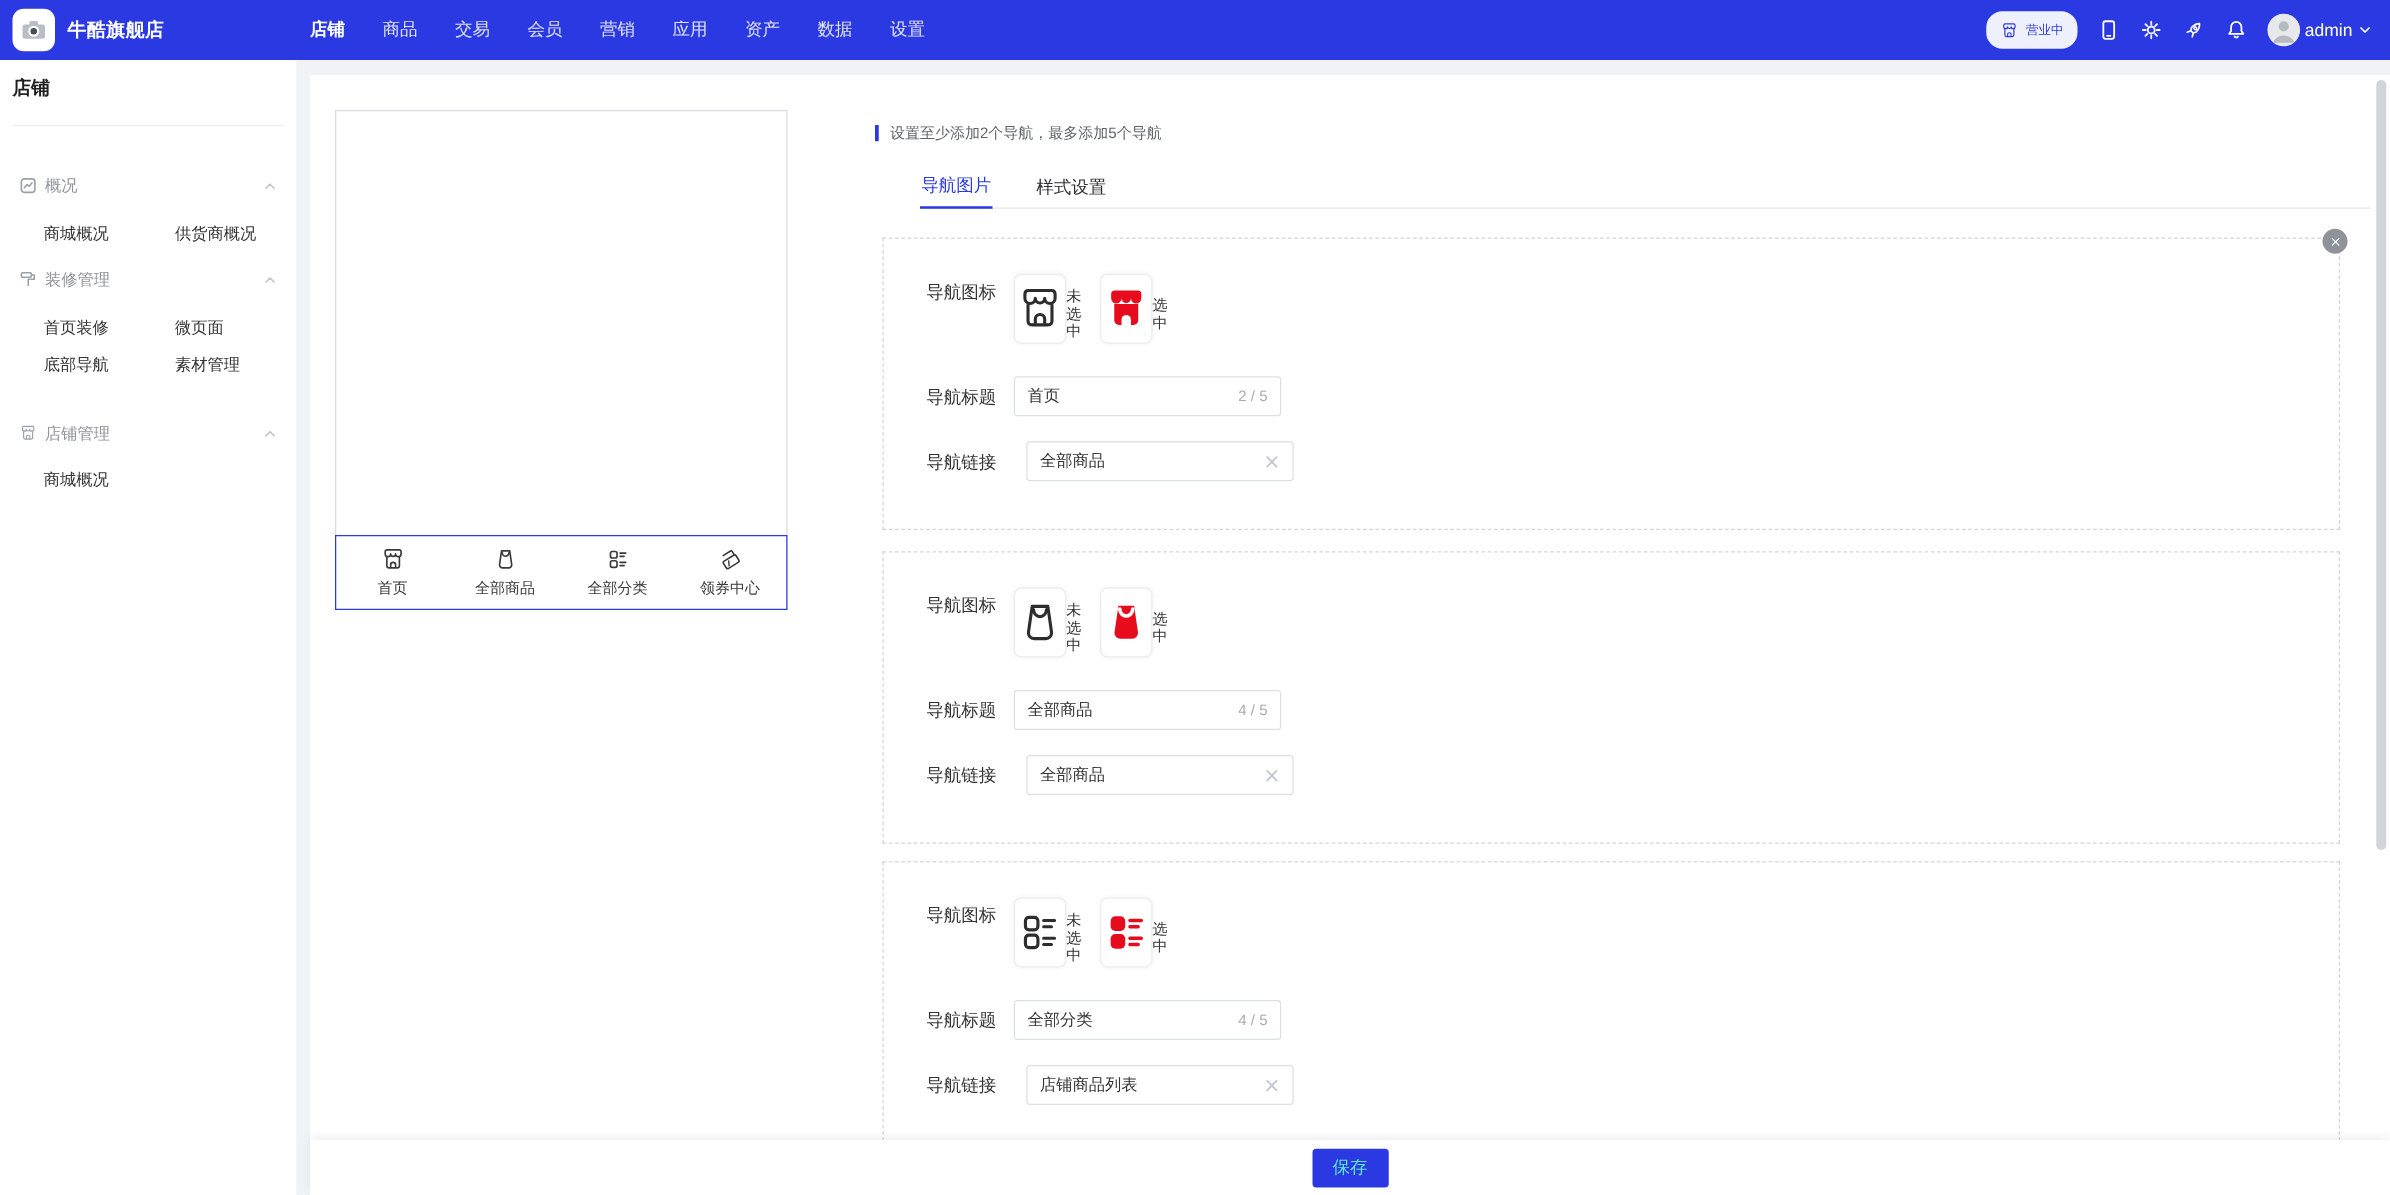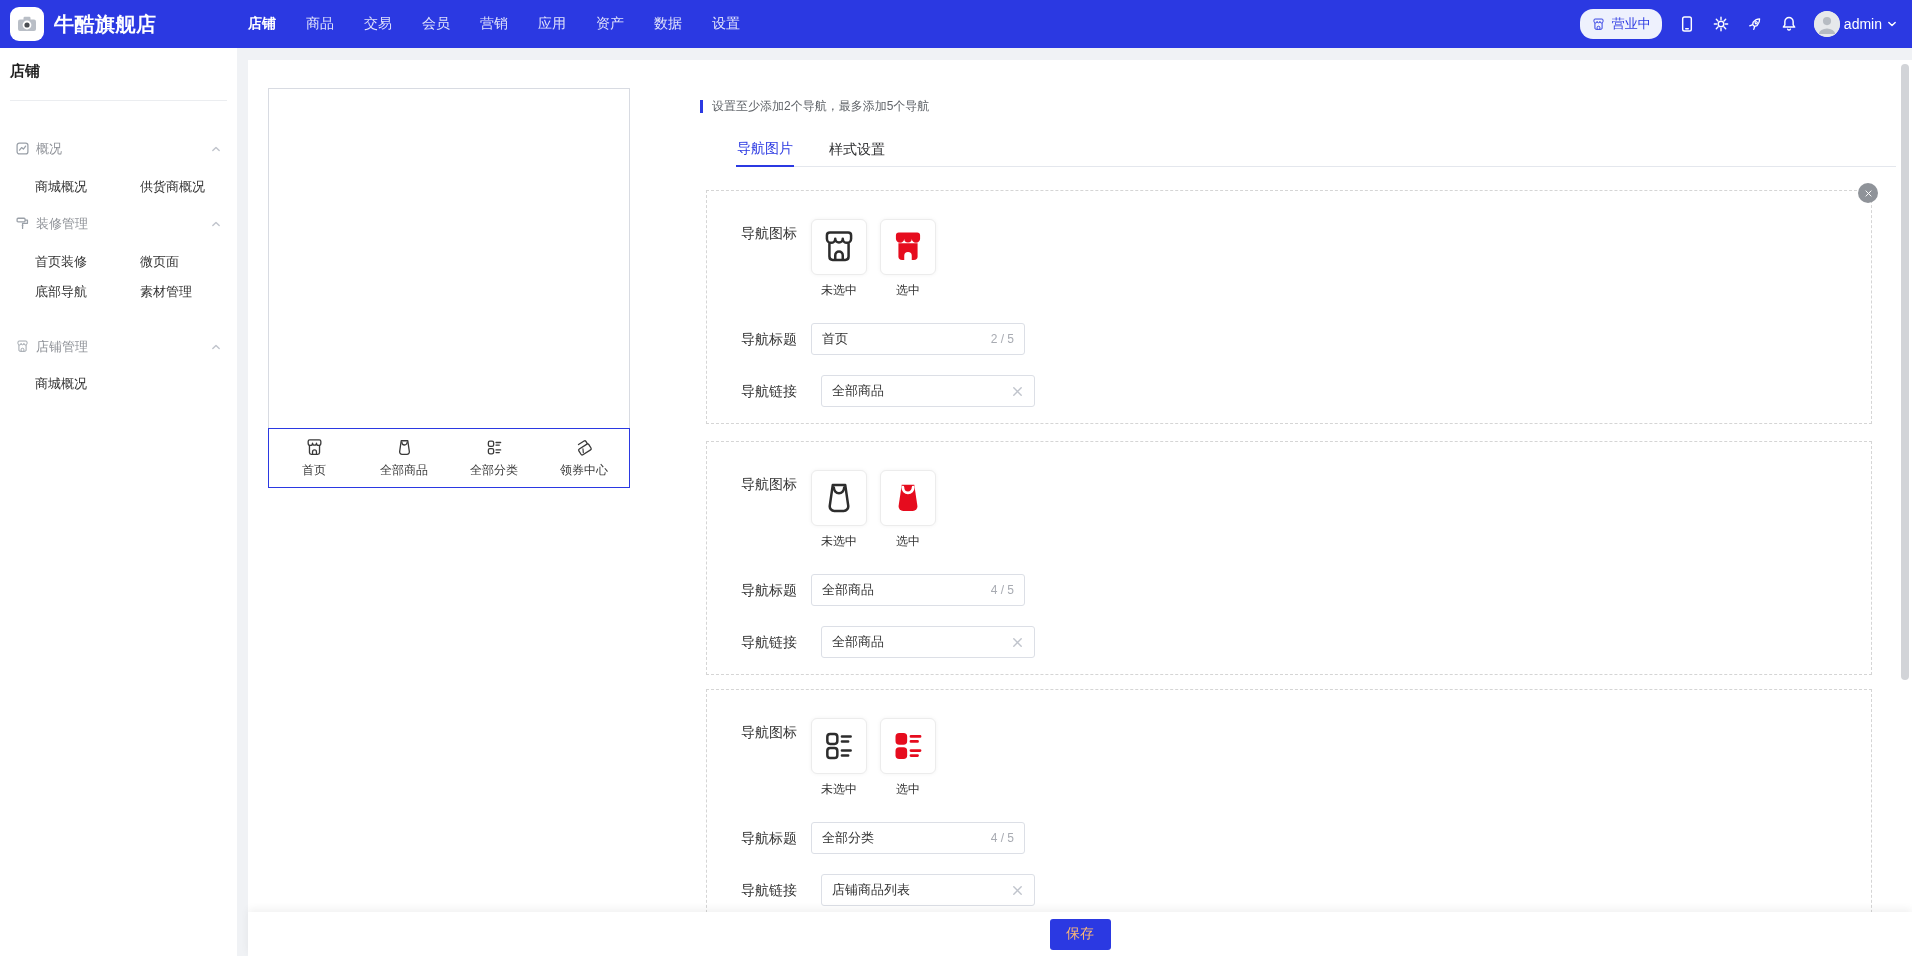--- a/index.html
+++ b/index.html
@@ -15,28 +15,28 @@
     font-family:"Liberation Sans","DejaVu Sans",sans-serif;
   }
   svg{display:block;}
   .defs{position:absolute;width:0;height:0;overflow:hidden;}
 
   
   .topbar{position:absolute;left:0;top:0;right:0;height:48px;background:var(--topbar);color:#fff;}
   .logo-box{position:absolute;left:10px;top:7px;width:34px;height:34px;border-radius:9px;background:#fff;
     display:flex;align-items:center;justify-content:center;}
   .store-name{position:absolute;left:54px;top:0;height:48px;display:flex;align-items:center;
-    font-size:20px;font-weight:bold;letter-spacing:.5px;}
+    font-size:15px;font-weight:bold;letter-spacing:.5px;}
   .topnav{position:absolute;left:248px;top:0;height:48px;display:flex;align-items:center;gap:30px;
     font-size:14px;list-style:none;margin:0;padding:0;}
   .topnav .tn{color:rgba(255,255,255,.86);cursor:pointer;white-space:nowrap;}
   .topnav .tn.active{color:#fff;font-weight:bold;}
   .topbar-right{position:absolute;right:14px;top:0;height:48px;display:flex;align-items:center;gap:16px;}
   .status-pill{height:26px;border-radius:13px;background:#eef1fd;color:var(--accent);
-    display:flex;align-items:center;gap:6px;padding:15px 11px;font-size:13px;cursor:pointer;}
+    display:flex;align-items:center;gap:6px;padding:15px 11px;font-size:10px;cursor:pointer;}
   .tb-ic{width:18px;height:18px;color:#fff;cursor:pointer;}
   .avatar{width:26px;height:26px;border-radius:50%;overflow:hidden;background:#e7e9ec;flex:none;}
   .admin-wrap{display:flex;align-items:center;gap:4px;font-size:14px;cursor:pointer;}
 
   
   .sidebar{position:absolute;left:0;top:48px;width:237px;bottom:0;background:#fff;}
   .sb-title{margin:14px 0 0 10px;font-size:15px;font-weight:bold;color:#1f1f1f;line-height:18px;}
   .sb-divider{margin:20px 10px 0 10px;border:none;border-top:1px solid #ebedf0;}
   .sb-head{display:flex;align-items:center;margin:40px 15px 0 15px;color:var(--secondary);
     font-size:13px;line-height:14px;gap:6px;cursor:pointer;}
@@ -73,38 +73,38 @@
   .card2{top:381px;height:234px;}
   .card3{top:629px;height:249px;}
   .card-close{position:absolute;top:-8px;right:-7px;width:20px;height:20px;border-radius:50%;
     background:#8f9399;border:none;display:flex;align-items:center;justify-content:center;
     padding:0;cursor:pointer;}
   .card-close svg{width:9px;height:9px;color:#fff;}
   .row{display:flex;}
   .row-label{width:56px;flex:none;margin-right:14px;font-size:14px;color:#333;line-height:16px;}
   .row-icon .row-label{padding-top:6px;}
   .icon-cols{display:flex;gap:13px;}
-  .icon-col{width:56px;display:flex;flex-direction:column;align-items:center;}
+  .icon-col{width:56px;display:flex;flex-direction:row;align-items:center;}
   .icon-box{width:56px;height:56px;background:#fff;border:1px solid #ececec;border-radius:6px;
     box-shadow:0 0 4px rgba(0,0,0,.05);display:flex;align-items:center;justify-content:center;cursor:pointer;}
   .icon-box .big{width:40px;height:40px;}
   .icon-dark{color:#2d2d2d;}
   .icon-red{color:var(--red);}
   .icon-caption{margin-top:8px;font-size:12px;color:#333;line-height:14px;}
   .row-title{margin-top:26px;align-items:center;}
   .row-link{margin-top:20px;align-items:center;gap:10px;}
   .field{width:214px;height:32px;border:1px solid #dcdfe6;border-radius:3px;background:#fff;
     display:flex;align-items:center;padding:0 10px;font-size:13px;color:#333;cursor:text;}
   .fcount{margin-left:auto;font-size:12px;color:#a8abb2;}
   .fclear{margin-left:auto;width:13px;height:13px;color:#c0c4cc;cursor:pointer;}
 
   
   .footer{position:absolute;left:248px;right:0;bottom:0;height:44px;background:#fff;z-index:5;
     box-shadow:0 -3px 8px rgba(0,0,0,.06);display:flex;align-items:center;justify-content:center;}
-  .save-btn{width:61px;height:31px;background:var(--accent);color:#fdba74;border:none;border-radius:3px;
+  .save-btn{width:61px;height:31px;background:var(--accent);color:#5eead4;border:none;border-radius:3px;
     font-size:14px;cursor:pointer;font-family:inherit;}
 
   
   .scrollbar{position:absolute;right:3px;top:62px;bottom:6px;width:8px;z-index:6;}
   .scroll-thumb{position:absolute;top:2px;width:8px;height:616px;background:#d2d4d8;border-radius:4px;cursor:pointer;}
 </style>
 </head>
 <body>
 
 <svg class="defs" aria-hidden="true">

